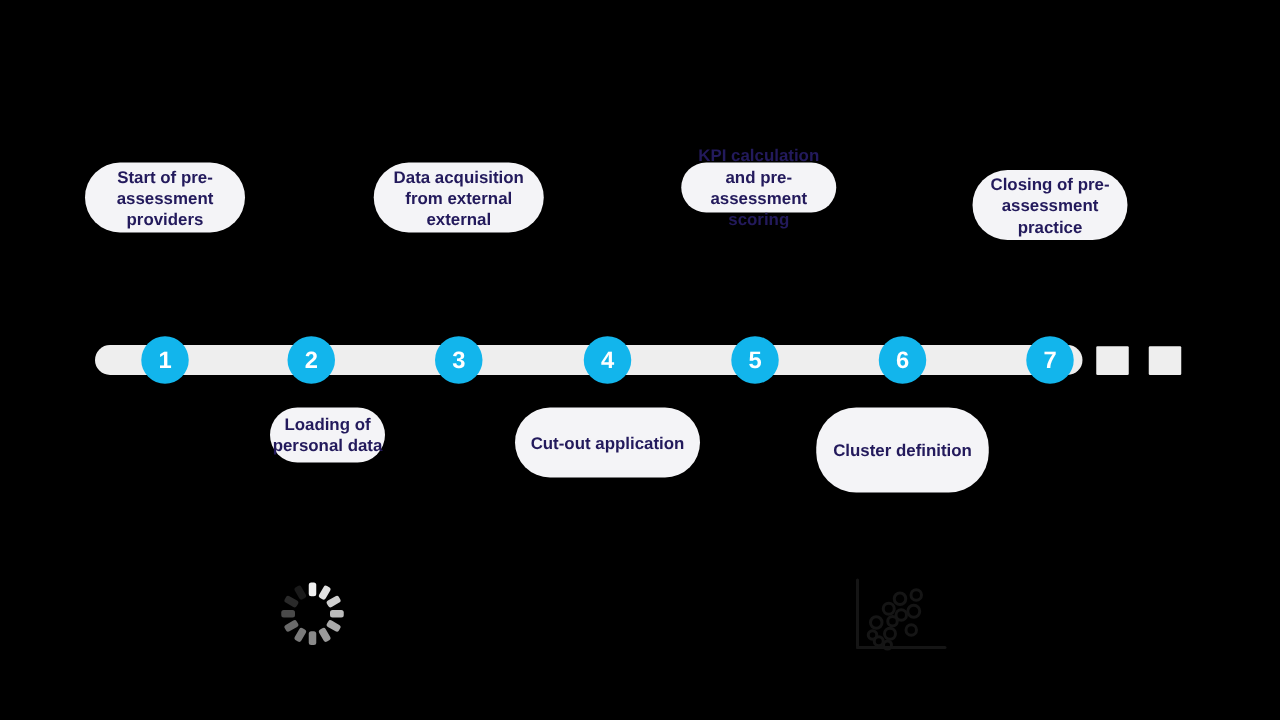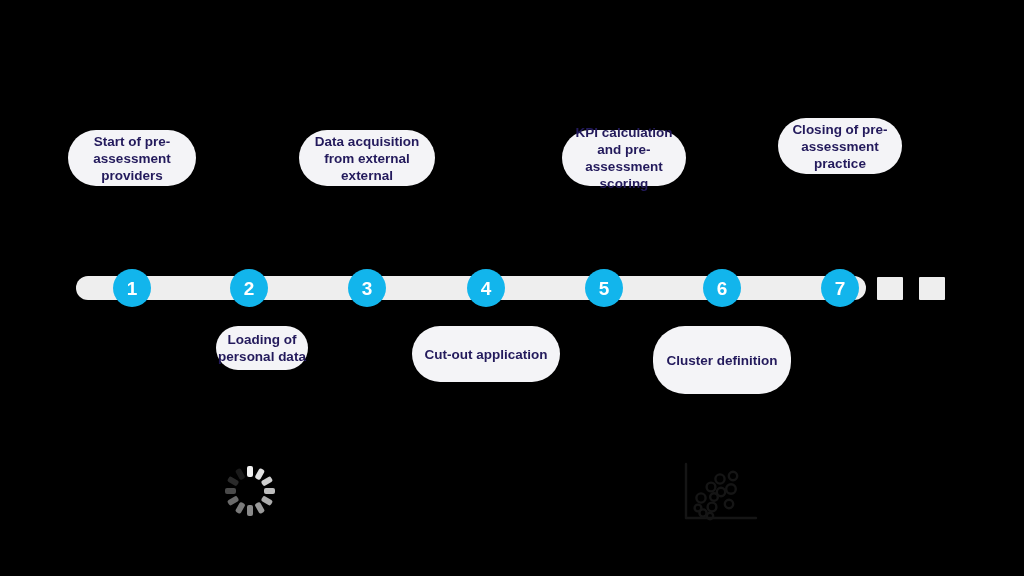--- a/index.html
+++ b/index.html
@@ -147,25 +147,25 @@
     </div>
 
   <div class="pill wrap" style="left:68px; top:130px; width:128px; height:56px; padding:0 10px;">
     <span>Start of pre-assessment providers</span>
   </div>
 
   <div class="pill wrap" style="left:299px; top:130px; width:136px; height:56px; padding:0 8px;">
     <span>Data acquisition from external external</span>
   </div>
 
-  <div class="pill wrap" style="left:562px; top:130px; width:124px; height:56px; padding:12px 6px; overflow:visible;">
+  <div class="pill wrap" style="left:545px; top:130px; width:124px; height:40px; padding:12px 6px; overflow:visible;">
     <span>KPI calculation and pre-assessment scoring</span>
   </div>
 
-  <div class="pill wrap" style="left:778px; top:118px; width:124px; height:56px; padding:0 8px;">
+  <div class="pill wrap" style="left:778px; top:136px; width:124px; height:56px; padding:0 8px;">
     <span>Closing of pre-assessment practice</span>
   </div>
 
   <div class="pill wrap" style="left:216px; top:326px; width:92px; height:44px; padding:0 0px; overflow:visible;">
     <span>Loading of personal data</span>
   </div>
 
   <div class="pill" style="left:412px; top:326px; width:148px; height:56px;">
     <span>Cut-out application</span>
   </div>

